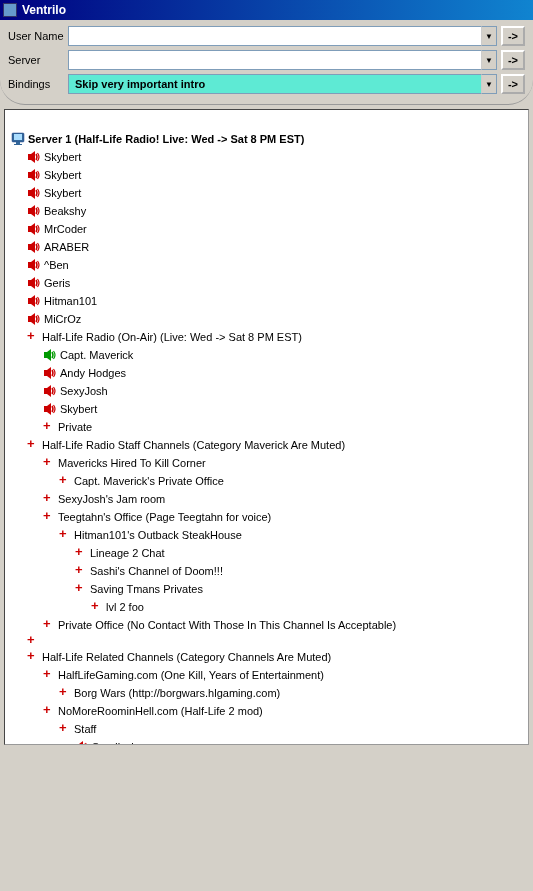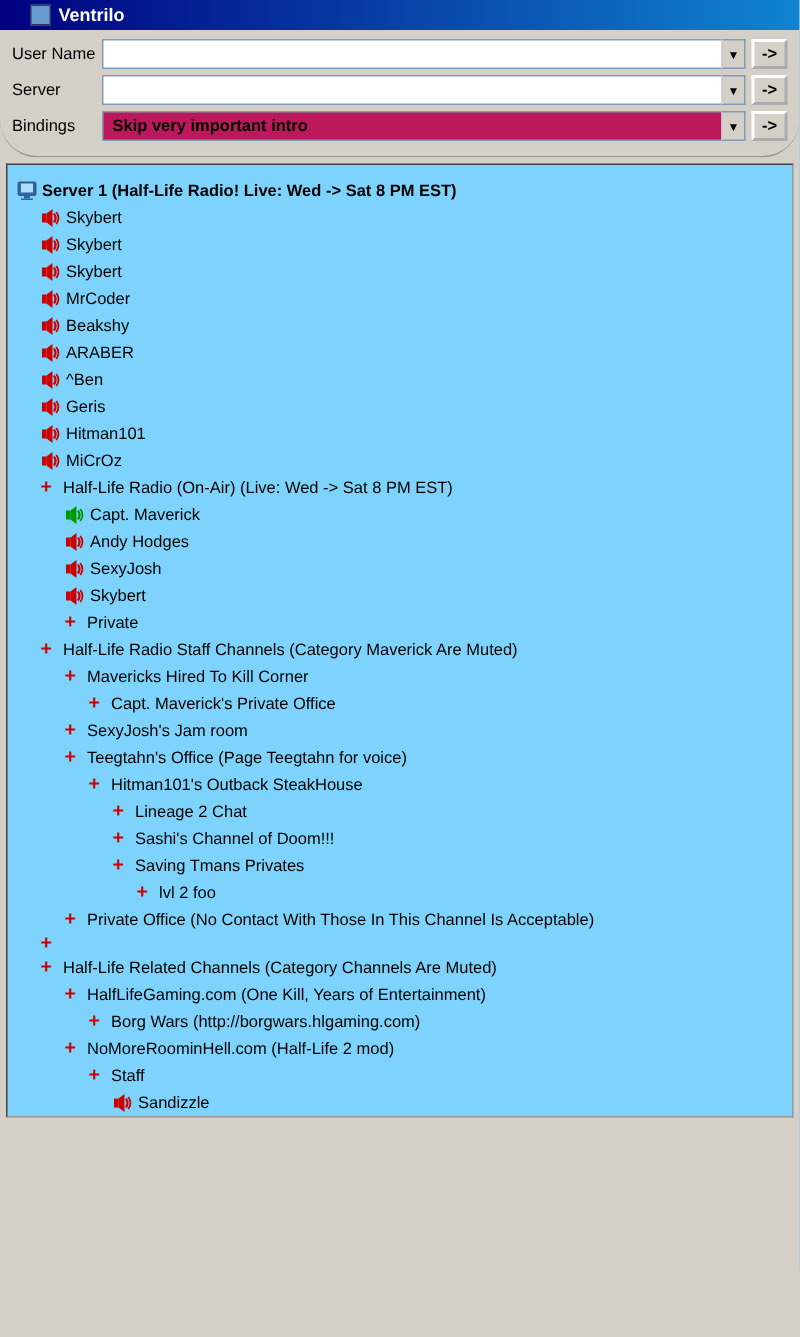--- a/index.html
+++ b/index.html
@@ -9,21 +9,21 @@
       background: #d4d0c8;
       width: 533px;
       min-height: 891px;
       overflow: hidden;
     }
     .title-bar {
       background: linear-gradient(to right, #000080, #1084d0);
       color: white;
       font-weight: bold;
       font-size: 12px;
-      padding: 3px 20px;
+      padding: 3px 3px;
       display: flex;
       align-items: center;
       user-select: none;
     }
     .title-bar-icon {
       width: 14px;
       height: 14px;
       margin-right: 5px;
       background: #6699cc;
       border: 1px solid #336;
@@ -81,33 +81,33 @@
       cursor: pointer;
       display: flex;
       align-items: center;
       justify-content: center;
       font-size: 11px;
       font-weight: bold;
     }
     .bindings-input {
       flex: 1;
       height: 20px;
-      background: #be185d;
+      background: #5eead4;
       border: 1px solid #7f9db9;
       border-right: none;
       padding: 1px 6px;
       font-size: 11px;
       font-family: inherit;
       font-weight: bold;
     }
     .channel-list {
-      background: #7dd3fc;
+      background: #ffffff;
       border: 1px inset #999;
       margin: 4px;
-      padding: 8px 2px;
+      padding: 20px 2px;
       overflow-y: auto;
       height: 636px;
     }
     .tree-item {
       display: flex;
       align-items: center;
       padding: 1px 0;
       white-space: nowrap;
       font-size: 11px;
       line-height: 16px;
@@ -229,30 +229,30 @@
   </svg></span>
       <span class="item-text">Skybert</span>
     </div>
     <div class="tree-item indent-1">
       <span class="speaker-icon"><svg viewBox="0 0 14 14" xmlns="http://www.w3.org/2000/svg">
     <rect x="1" y="4" width="3" height="6" fill="#cc0000"></rect>
     <polygon points="4,4 8,1 8,13 4,10" fill="#cc0000"></polygon>
     <path d="M9,4 Q11,7 9,10" stroke="#cc0000" stroke-width="1.5" fill="none"></path>
     <path d="M10.5,3 Q13.5,7 10.5,11" stroke="#cc0000" stroke-width="1.2" fill="none"></path>
   </svg></span>
+      <span class="item-text">Beakshy</span>
+    </div>
+    <div class="tree-item indent-1">
+      <span class="speaker-icon"><svg viewBox="0 0 14 14" xmlns="http://www.w3.org/2000/svg">
+    <rect x="1" y="4" width="3" height="6" fill="#cc0000"></rect>
+    <polygon points="4,4 8,1 8,13 4,10" fill="#cc0000"></polygon>
+    <path d="M9,4 Q11,7 9,10" stroke="#cc0000" stroke-width="1.5" fill="none"></path>
+    <path d="M10.5,3 Q13.5,7 10.5,11" stroke="#cc0000" stroke-width="1.2" fill="none"></path>
+  </svg></span>
       <span class="item-text">MrCoder</span>
-    </div>
-    <div class="tree-item indent-1">
-      <span class="speaker-icon"><svg viewBox="0 0 14 14" xmlns="http://www.w3.org/2000/svg">
-    <rect x="1" y="4" width="3" height="6" fill="#cc0000"></rect>
-    <polygon points="4,4 8,1 8,13 4,10" fill="#cc0000"></polygon>
-    <path d="M9,4 Q11,7 9,10" stroke="#cc0000" stroke-width="1.5" fill="none"></path>
-    <path d="M10.5,3 Q13.5,7 10.5,11" stroke="#cc0000" stroke-width="1.2" fill="none"></path>
-  </svg></span>
-      <span class="item-text">Beakshy</span>
     </div>
     <div class="tree-item indent-1">
       <span class="speaker-icon"><svg viewBox="0 0 14 14" xmlns="http://www.w3.org/2000/svg">
     <rect x="1" y="4" width="3" height="6" fill="#cc0000"></rect>
     <polygon points="4,4 8,1 8,13 4,10" fill="#cc0000"></polygon>
     <path d="M9,4 Q11,7 9,10" stroke="#cc0000" stroke-width="1.5" fill="none"></path>
     <path d="M10.5,3 Q13.5,7 10.5,11" stroke="#cc0000" stroke-width="1.2" fill="none"></path>
   </svg></span>
       <span class="item-text">ARABER</span>
     </div>

